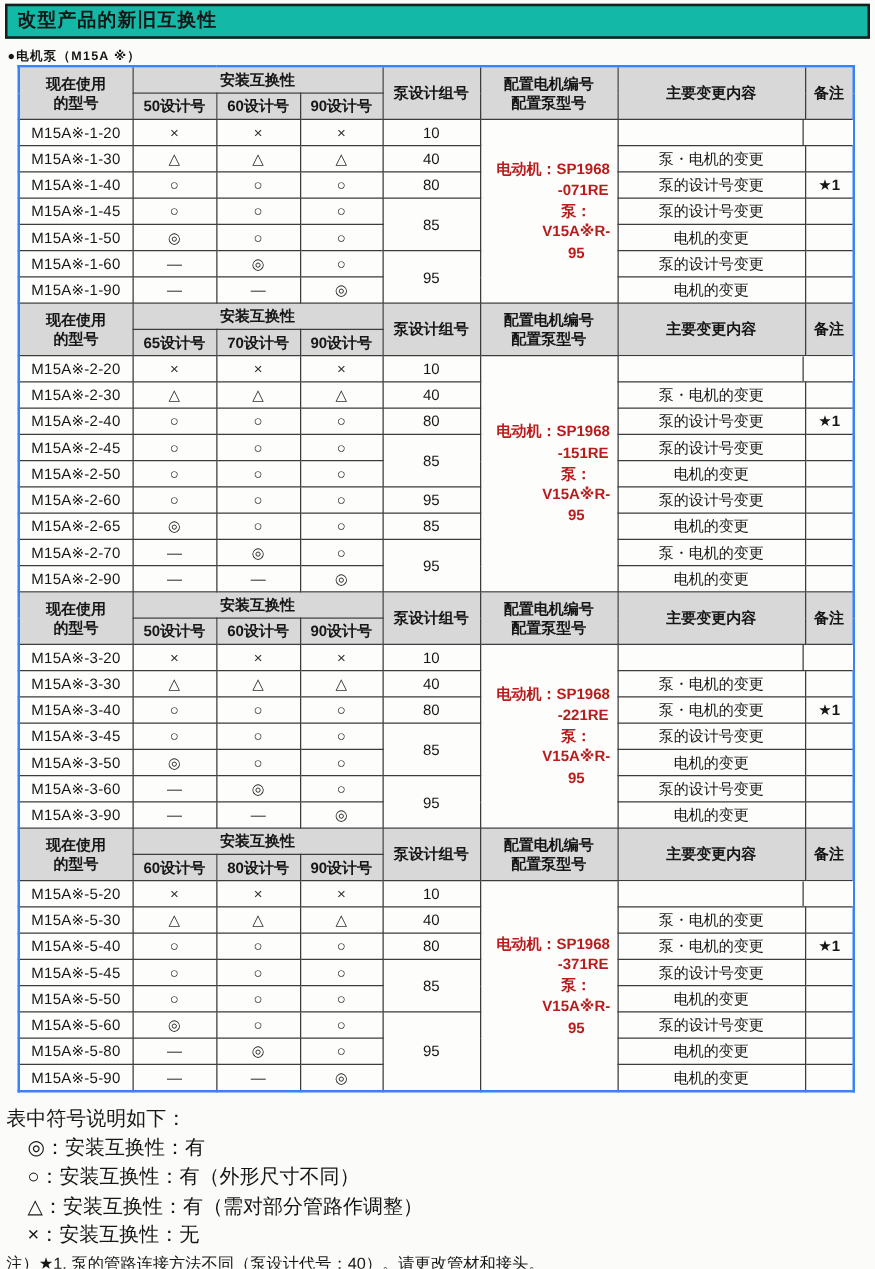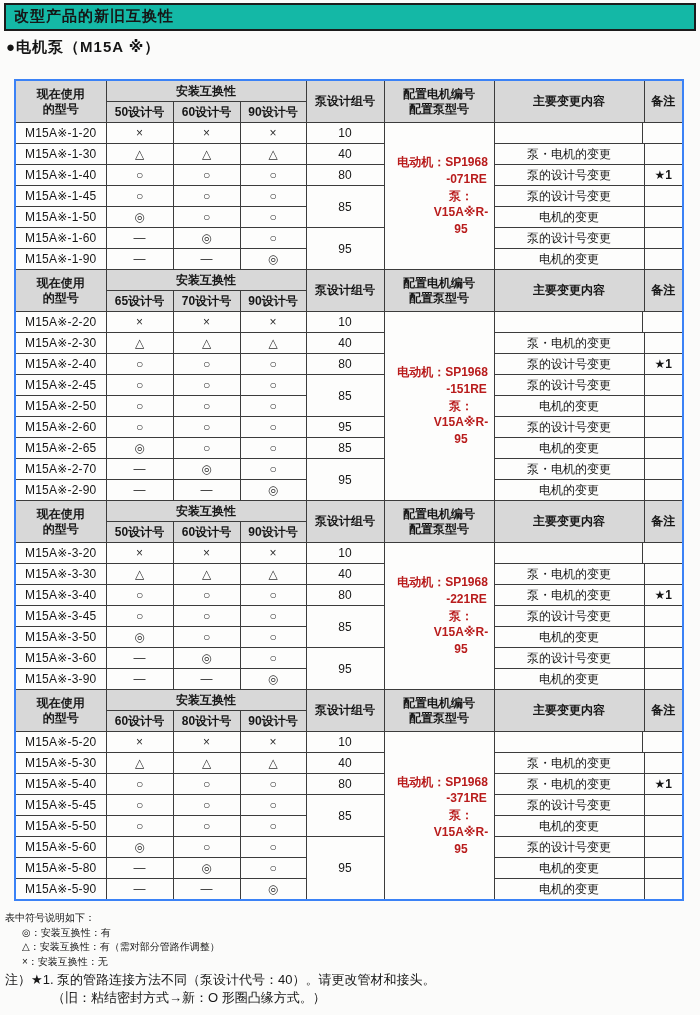--- a/index.html
+++ b/index.html
@@ -1,36 +1,36 @@
 <!DOCTYPE html>
 <html><head>
 <meta charset="utf-8">
 <style>
   html,body{margin:0;padding:0;background:#fbfbfa;}
   body{width:700px;height:1015px;position:relative;font-family:"Liberation Sans","DejaVu Sans",sans-serif;color:#161616;}
   .page{padding:3px 4px 0 4px;}
   .title-box{border:2px solid #1c1c1c;background:#14b8a6;font-size:15px;font-weight:bold;padding:2px 8px 3px 8px;letter-spacing:1px;}
-  .subtitle{font-size:15px;font-weight:bold;margin:7px 0 22px 2px;letter-spacing:1px;}
+  .subtitle{font-size:10px;font-weight:bold;margin:7px 0 0 2px;letter-spacing:1px;}
   table.compat{border-collapse:collapse;table-layout:fixed;margin-left:10px;width:668px;border:2px solid #3b82f6;}
   table.compat th,table.compat td{border:1px solid #3c3c3c;padding:0;font-size:12px;text-align:center;vertical-align:middle;overflow:hidden;}
   tr.hrow th{background:#d8d8d8;font-weight:bold;height:20px;white-space:pre-line;line-height:1.25;}
   th.hb{border-bottom:1.5px solid #1c1c1c;}
   tr.drow td{height:20px;background:#fdfdfc;}
   td.model-cell{font-size:12px;letter-spacing:0.2px;}
   td.sym-cell{font-size:14px;color:#2e2e2e;}
   td.group-cell{font-size:12.5px;margin-left:20px;}
   td.config-cell{text-align:left;font-size:11.5px;line-height:1.4;font-weight:bold;color:#b91c1c;}
   .cfg1{margin-left:7px;}
   .cfg2{margin-left:55px;}
   .cfg3{margin-left:44px;}
   td.change-cell{text-align:left;padding-left:8px;font-size:12px;margin-left:39px;}
   td.remark-cell{font-size:12px;font-weight:bold;}
   td.slash-cell{position:relative;background-image:linear-gradient(to top right,rgba(0,0,0,0) calc(50% - 0.7px),#4b4b4b calc(50% - 0.7px),#4b4b4b calc(50% + 0.7px),rgba(0,0,0,0) calc(50% + 0.7px));}
   td.slash-cell::after{content:"";position:absolute;top:0;bottom:0;right:39px;border-right:1px solid #3c3c3c;}
-  .legend{margin:10px 0 0 1px;font-size:10px;line-height:1.45;}
+  .legend{margin:10px 0 0 1px;font-size:16px;line-height:1.45;}
   .legend-item{margin-left:17px;}
   .legend-sym{display:inline-block;min-width:15px;}
   .notes{margin:2px 0 0 1px;font-size:13px;line-height:1.4;}
   .note-line2{margin-left:47px;}
 </style>
 </head>
 <body>
 
 <div class="page">
   <div class="title-box">改型产品的新旧互换性</div>
@@ -393,20 +393,21 @@
           <td class="sym-cell">◎</td>
           <td class="change-cell">电机的变更</td>
           <td class="remark-cell"></td>
         </tr>
       </tbody>
   </table>
 
   <div class="legend">
     <div>表中符号说明如下：</div>
     <div class="legend-item"><span class="legend-sym">◎：</span><span>安装互换性：有</span></div>
+    <div class="legend-item"><span class="legend-sym">○：</span><span>安装互换性：有（外形尺寸不同）</span></div>
     <div class="legend-item"><span class="legend-sym">△：</span><span>安装互换性：有（需对部分管路作调整）</span></div>
     <div class="legend-item"><span class="legend-sym">×：</span><span>安装互换性：无</span></div>
   </div>
 
   <div class="notes">
     <div>注）★1. 泵的管路连接方法不同（泵设计代号：40）。请更改管材和接头。</div>
     <div class="note-line2">（旧：粘结密封方式→新：O 形圈凸缘方式。）</div>
   </div>
 
 </div>

